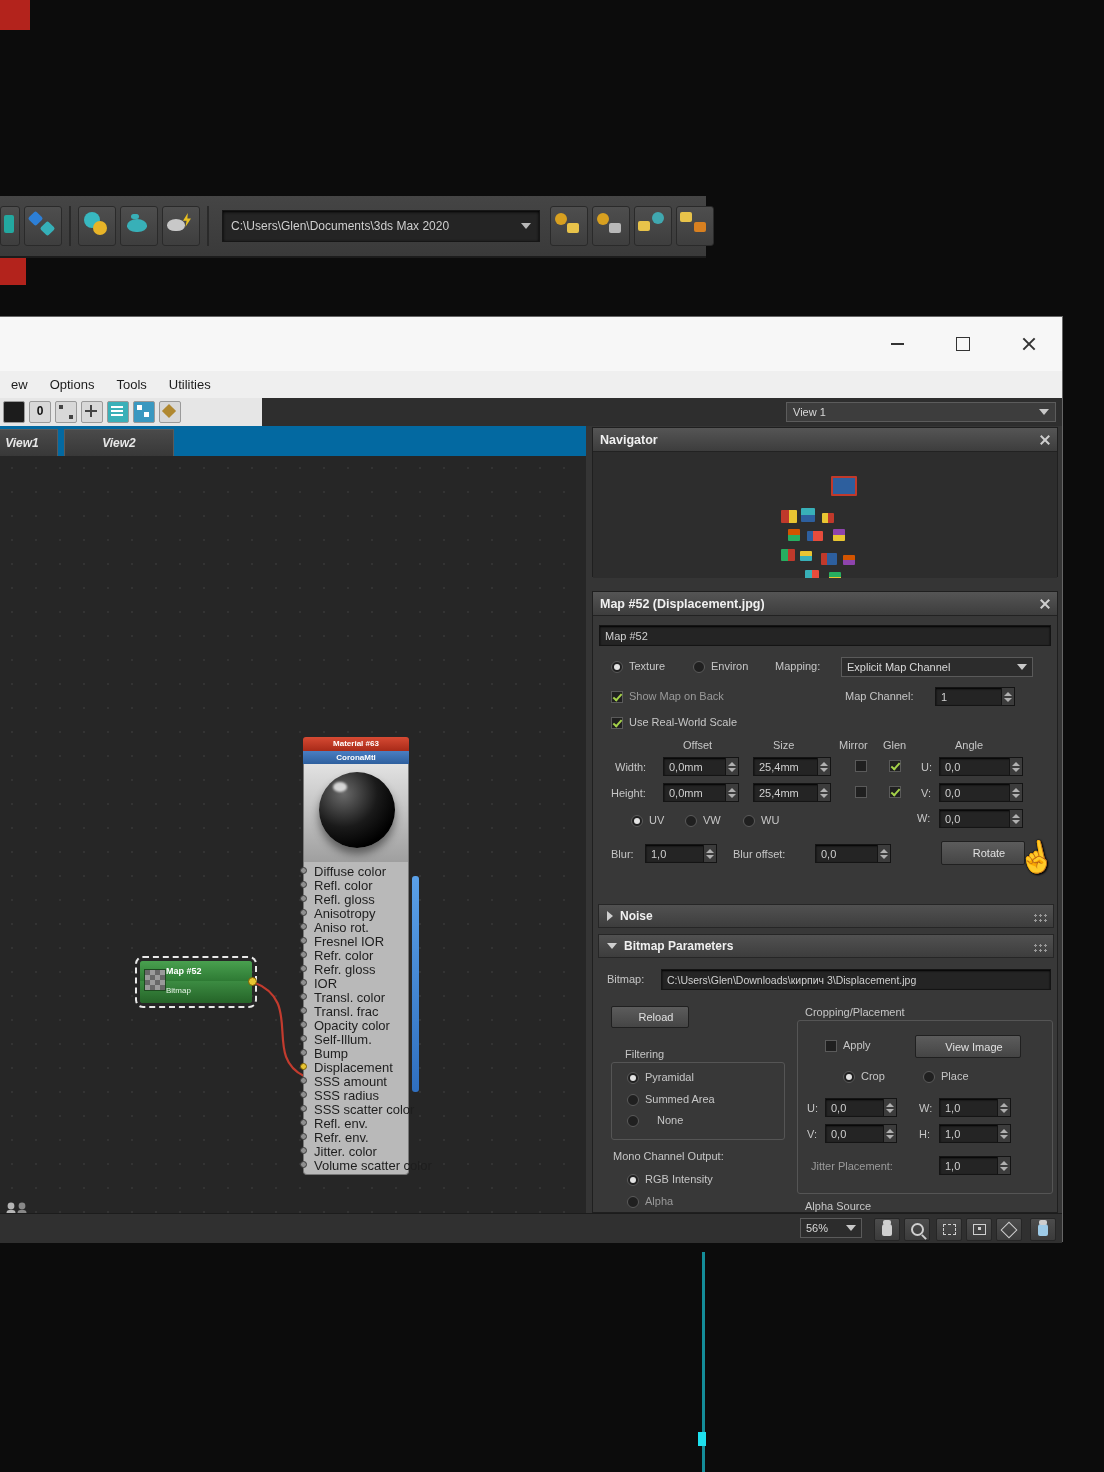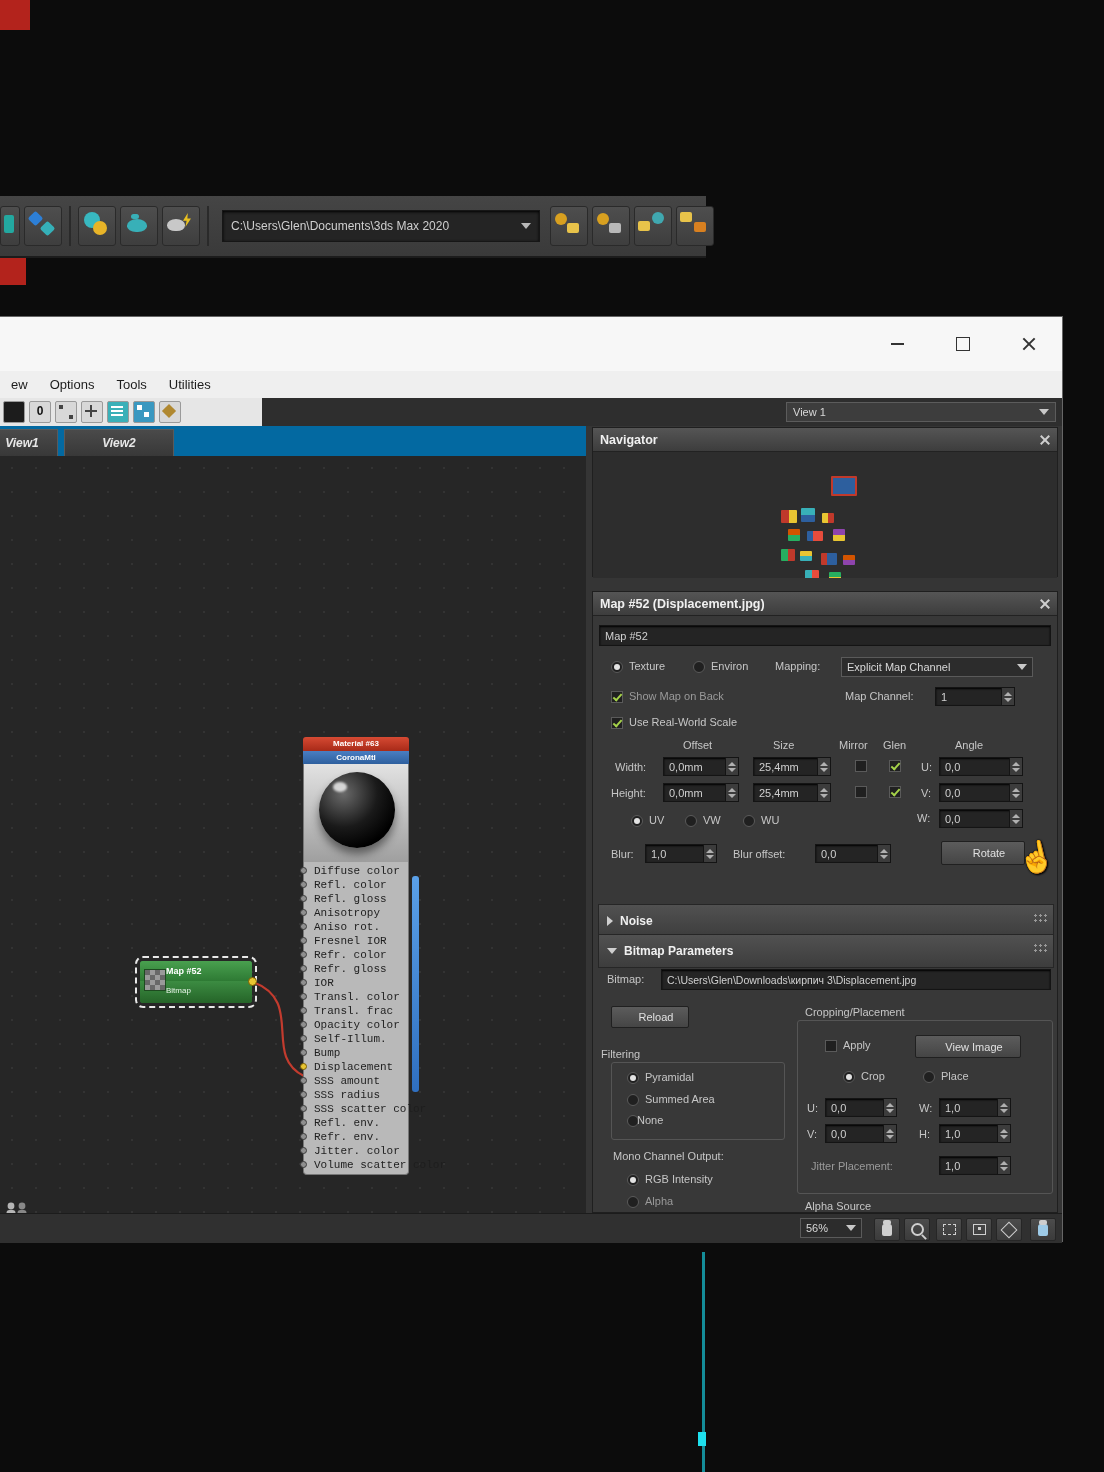--- a/index.html
+++ b/index.html
@@ -43,21 +43,21 @@
   
   #mat-node{position:absolute;left:303px;top:281px;width:106px;}
   #mat-head1{height:14px;background:linear-gradient(#d64a33,#a82a18);color:#fff;font-size:8px;font-weight:bold;text-align:center;line-height:14px;border-radius:3px 3px 0 0;}
   #mat-head2{height:13px;background:linear-gradient(#4a7ec2,#2d5f9e);color:#fff;font-size:8px;font-weight:bold;text-align:center;line-height:13px;}
   #mat-preview{height:98px;background:linear-gradient(#e2e2e2,#9f9f9f);position:relative;border-left:1px solid #777;border-right:1px solid #777;}
   #mat-sphere{position:absolute;left:15px;top:8px;width:76px;height:76px;border-radius:50%;
     background:radial-gradient(circle at 32% 28%,#6a6a6a 0%,#1a1a1a 45%,#000 75%);box-shadow:0 6px 8px rgba(0,0,0,.45);}
   #mat-sphere::after{content:'';position:absolute;left:14px;top:10px;width:14px;height:10px;border-radius:50%;background:rgba(255,255,255,.75);filter:blur(1px);}
   #mat-slots{background:#b9b9b9;border:1px solid #777;border-top:none;border-radius:0 0 4px 4px;padding:2px 0;}
   .slot-row{position:relative;height:14px;display:flex;align-items:center;}
-  .slot-row span.slot-label{font-size:11px;color:#1e1e1e;padding-left:10px;white-space:nowrap;font-family:Liberation Mono, monospace;}
+  .slot-row span.slot-label{font-size:13px;color:#1e1e1e;padding-left:10px;white-space:nowrap;}
   .socket{position:absolute;left:-4px;top:3px;width:7px;height:7px;border-radius:50%;background:#8f8f8f;border:1px solid #3c3c3c;box-sizing:border-box;}
   .socket.hot{background:#e8c532;border-color:#7a5c00;}
   #node-scroll{position:absolute;left:412px;top:420px;width:7px;height:216px;background:linear-gradient(#5aa0e8,#2f6fc0);border-radius:3px;}
   
   #map-node{position:absolute;left:140px;top:505px;width:112px;height:42px;outline:2px dashed #e8e8e8;outline-offset:3px;border-radius:3px;background:#2f7a35;}
   #map-node-head{height:20px;background:linear-gradient(#49a04f,#2e7a34);border-radius:3px 3px 0 0;color:#fff;font-size:9px;font-weight:bold;line-height:20px;padding-left:26px;}
   #map-node-sub{height:22px;background:linear-gradient(#3c8c42,#256428);border-radius:0 0 3px 3px;color:#e8f5e9;font-size:8px;line-height:20px;padding-left:26px;}
   #map-thumb{position:absolute;left:4px;top:8px;width:20px;height:20px;border:1px solid #1e4a20;
     background:repeating-conic-gradient(#9a9a9a 0 25%,#686868 0 50%) 0 0/10px 10px;}
   .out-socket{position:absolute;right:-5px;top:16px;width:9px;height:9px;border-radius:50%;background:#e8c532;border:1px solid #7a5c00;box-sizing:border-box;}
@@ -84,21 +84,21 @@
   .combo>span{color:#d8d8d8;font-size:11px;white-space:nowrap;}
   .lbl{position:absolute;color:#c6c6c6;font-size:11px;white-space:nowrap;}
   .lbl.dim{color:#9a9a9a;}
   .chk{position:absolute;width:12px;height:12px;background:#202020;border:1px solid #5a5a5a;box-sizing:border-box;}
   .chk.on::after{content:'';position:absolute;left:1px;top:2px;width:7px;height:3px;border-left:2px solid #a5d24a;border-bottom:2px solid #a5d24a;transform:rotate(-48deg);}
   .rad{position:absolute;width:12px;height:12px;border-radius:50%;background:#202020;border:1px solid #5a5a5a;box-sizing:border-box;}
   .rad.on::after{content:'';position:absolute;left:2px;top:2px;width:6px;height:6px;border-radius:50%;background:#e2e2e2;}
   .btn{position:absolute;background:linear-gradient(#5c5c5c,#454545);border:1px solid #202020;border-radius:2px;
     color:#e0e0e0;font-size:11px;display:flex;align-items:center;justify-content:center;box-sizing:border-box;padding-left:12px;}
   .rollout{position:absolute;left:5px;width:456px;height:24px;background:linear-gradient(#515151,#3d3d3d);border:1px solid #262626;
-    display:flex;align-items:center;gap:7px;padding:16px 8px;box-sizing:border-box;}
+    display:flex;align-items:center;gap:7px;padding:6px 8px;box-sizing:border-box;}
   .rollout b{color:#f0f0f0;font-size:12px;}
   .tri-r{width:0;height:0;border-top:5px solid transparent;border-bottom:5px solid transparent;border-left:6px solid #cfcfcf;}
   .tri-d{width:0;height:0;border-left:5px solid transparent;border-right:5px solid transparent;border-top:6px solid #cfcfcf;}
   .grip{position:absolute;right:6px;top:8px;width:14px;height:9px;
     background-image:radial-gradient(circle,#9a9a9a 1px,transparent 1.4px);background-size:5px 5px;}
   .groupbox{position:absolute;border:1px solid #555;border-radius:3px;}
   
   #statusbar{position:absolute;left:0;top:896px;width:100%;height:29px;background:#303030;border-top:1px solid #1c1c1c;}
   .nicon{position:absolute;top:4px;width:24px;height:21px;background:linear-gradient(#4c4c4c,#3b3b3b);border:1px solid #262626;border-radius:2px;display:flex;align-items:center;justify-content:center;}
   .mini-hand{width:10px;height:12px;background:#cfcfcf;border-radius:3px 3px 2px 2px;position:relative;}
@@ -565,28 +565,28 @@
         </div>
         <span class="lbl dim" style="left:218px;top:544px;">Jitter Placement:</span>
         <div class="fld" style="left:346px;top:540px;width:72px;">
           <span>1,0</span>
           <span class="spin">
               <i class="up"></i>
               <i class="dn"></i>
             </span>
         </div>
 
-        <span class="lbl" style="left:8px;top:432px;">Filtering</span>
+        <span class="lbl" style="left:32px;top:432px;">Filtering</span>
         <div class="groupbox" style="left:18px;top:446px;width:172px;height:76px;"></div>
         <span class="rad on" style="left:34px;top:456px;"></span>
         <span class="lbl" style="left:52px;top:455px;">Pyramidal</span>
         <span class="rad" style="left:34px;top:478px;"></span>
         <span class="lbl" style="left:52px;top:477px;">Summed Area</span>
         <span class="rad" style="left:34px;top:499px;"></span>
-        <span class="lbl" style="left:44px;top:498px;">None</span>
+        <span class="lbl" style="left:64px;top:498px;">None</span>
 
         <span class="lbl" style="left:20px;top:534px;">Mono Channel Output:</span>
         <span class="rad on" style="left:34px;top:558px;"></span>
         <span class="lbl" style="left:52px;top:557px;">RGB Intensity</span>
         <span class="rad" style="left:34px;top:580px;"></span>
         <span class="lbl dim" style="left:52px;top:579px;">Alpha</span>
 
         <span class="lbl" style="left:212px;top:584px;">Alpha Source</span>
       </div>
     </div>

